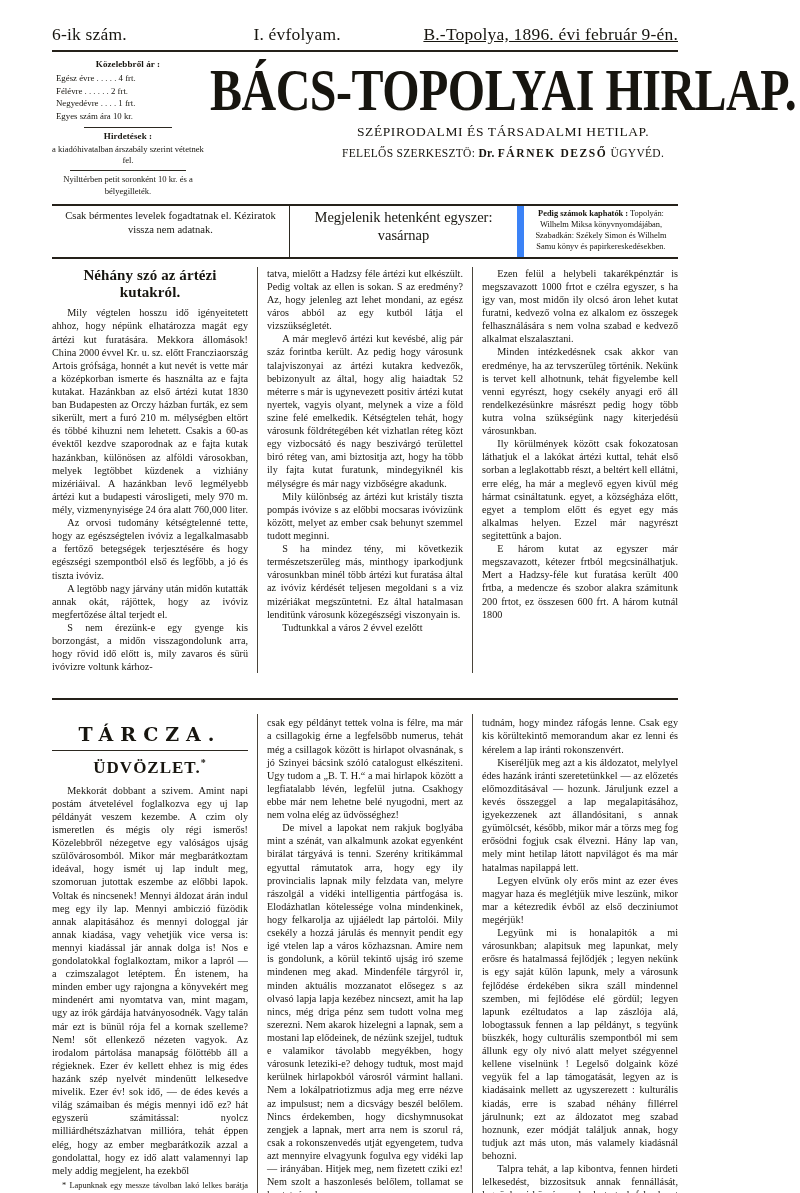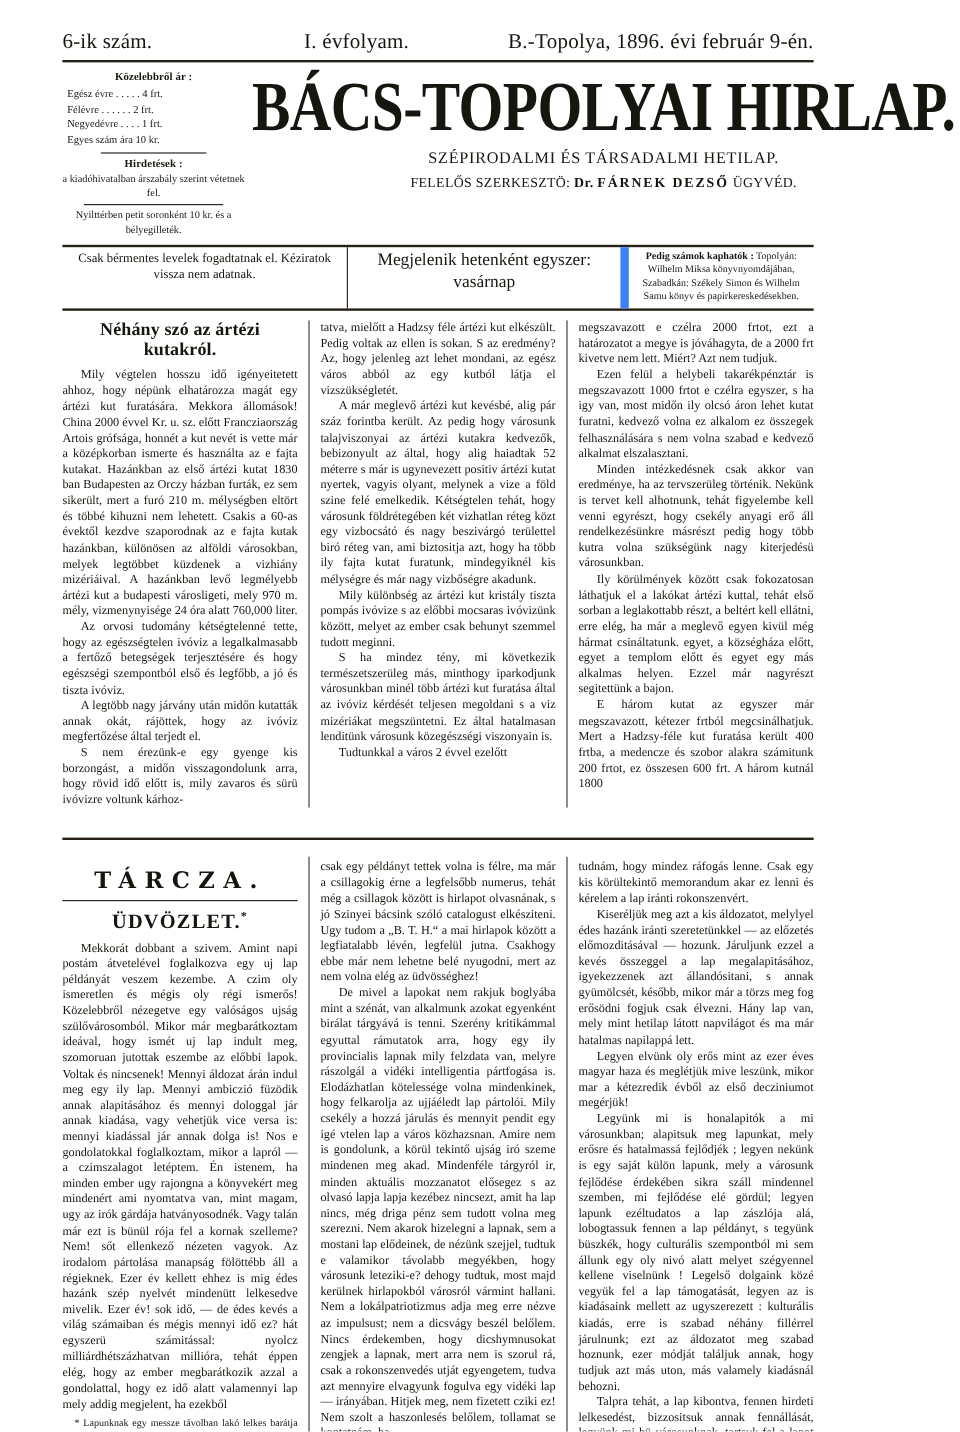--- a/index.html
+++ b/index.html
@@ -27,21 +27,21 @@
   
   .topline {
     display: flex;
     align-items: baseline;
     font-size: 17.5px;
     letter-spacing: .2px;
     padding-bottom: 3px;
   }
   .topline .issue { flex: 0 0 auto; }
   .topline .vol   { flex: 1 1 auto; text-align: center; padding-left: 44px;}
-  .topline .date  { flex: 0 0 auto; }
+  .topline .date  { flex: 0 0 auto; text-decoration: underline; }
   .rule-thick { border-top: 2px solid #25211a; margin-top: 2px; }
 
   
   .masthead {
     display: flex;
     align-items: stretch;
     padding-top: 5px;
   }
   .mast-side {
     width: 152px;
@@ -252,21 +252,20 @@
 
     <div class="col">
       <p class="noind">tatva, mielőtt a Hadzsy féle ártézi kut elkészült. Pedig voltak az ellen is sokan. S az eredmény? Az, hogy jelenleg azt lehet mondani, az egész város abból az egy kutból látja el vizszükségletét.</p>
       <p>A már meglevő ártézi kut kevésbé, alig pár száz forintba került. Az pedig hogy városunk talajviszonyai az ártézi kutakra kedvezők, bebizonyult az által, hogy alig haiadtak 52 méterre s már is ugynevezett positiv ártézi kutat nyertek, vagyis olyant, melynek a vize a föld szine felé emelkedik. Kétségtelen tehát, hogy városunk földrétegében két vizhatlan réteg közt egy vizbocsátó és nagy beszivárgó területtel biró réteg van, ami biztositja azt, hogy ha több ily fajta kutat furatunk, mindegyiknél kis mélységre és már nagy vizbőségre akadunk.</p>
       <p>Mily különbség az ártézi kut kristály tiszta pompás ivóvize s az előbbi mocsaras ivóvizünk között, melyet az ember csak behunyt szemmel tudott meginni.</p>
       <p>S ha mindez tény, mi következik természetszerüleg más, minthogy iparkodjunk városunkban minél több ártézi kut furatása által az ivóviz kérdését teljesen megoldani s a viz mizériákat megszüntetni. Ez által hatalmasan lenditünk városunk közegészségi viszonyain is.</p>
       <p>Tudtunkkal a város 2 évvel ezelőtt</p>
     </div>
 
     <div class="col">
-      <p class="noind">megszavazott e czélra 2000 frtot, ezt a határozatot a megye is jóváhagyta, de a 2000 frt kivetve nem lett. Miért? Azt nem tudjuk.</p>
       <p>Ezen felül a helybeli takarékpénztár is megszavazott 1000 frtot e czélra egyszer, s ha igy van, most midőn ily olcsó áron lehet kutat furatni, kedvező volna ez alkalom ez összegek felhasználására s nem volna szabad e kedvező alkalmat elszalasztani.</p>
       <p>Minden intézkedésnek csak akkor van eredménye, ha az tervszerüleg történik. Nekünk is tervet kell alhotnunk, tehát figyelembe kell venni egyrészt, hogy csekély anyagi erő áll rendelkezésünkre másrészt pedig hogy több kutra volna szükségünk nagy kiterjedésü városunkban.</p>
       <p>Ily körülmények között csak fokozatosan láthatjuk el a lakókat ártézi kuttal, tehát első sorban a leglakottabb részt, a beltért kell ellátni, erre elég, ha már a meglevő egyen kivül még hármat csináltatunk. egyet, a községháza előtt, egyet a templom előtt és egyet egy más alkalmas helyen. Ezzel már nagyrészt segitettünk a bajon.</p>
       <p>E három kutat az egyszer már megszavazott, kétezer frtból megcsinálhatjuk. Mert a Hadzsy-féle kut furatása került 400 frtba, a medencze és szobor alakra számitunk 200 frtot, ez összesen 600 frt. A három kutnál 1800</p>
     </div>
   </div>
 
   <div class="tarcza-wrap">
     <div class="lower-cols">
 

